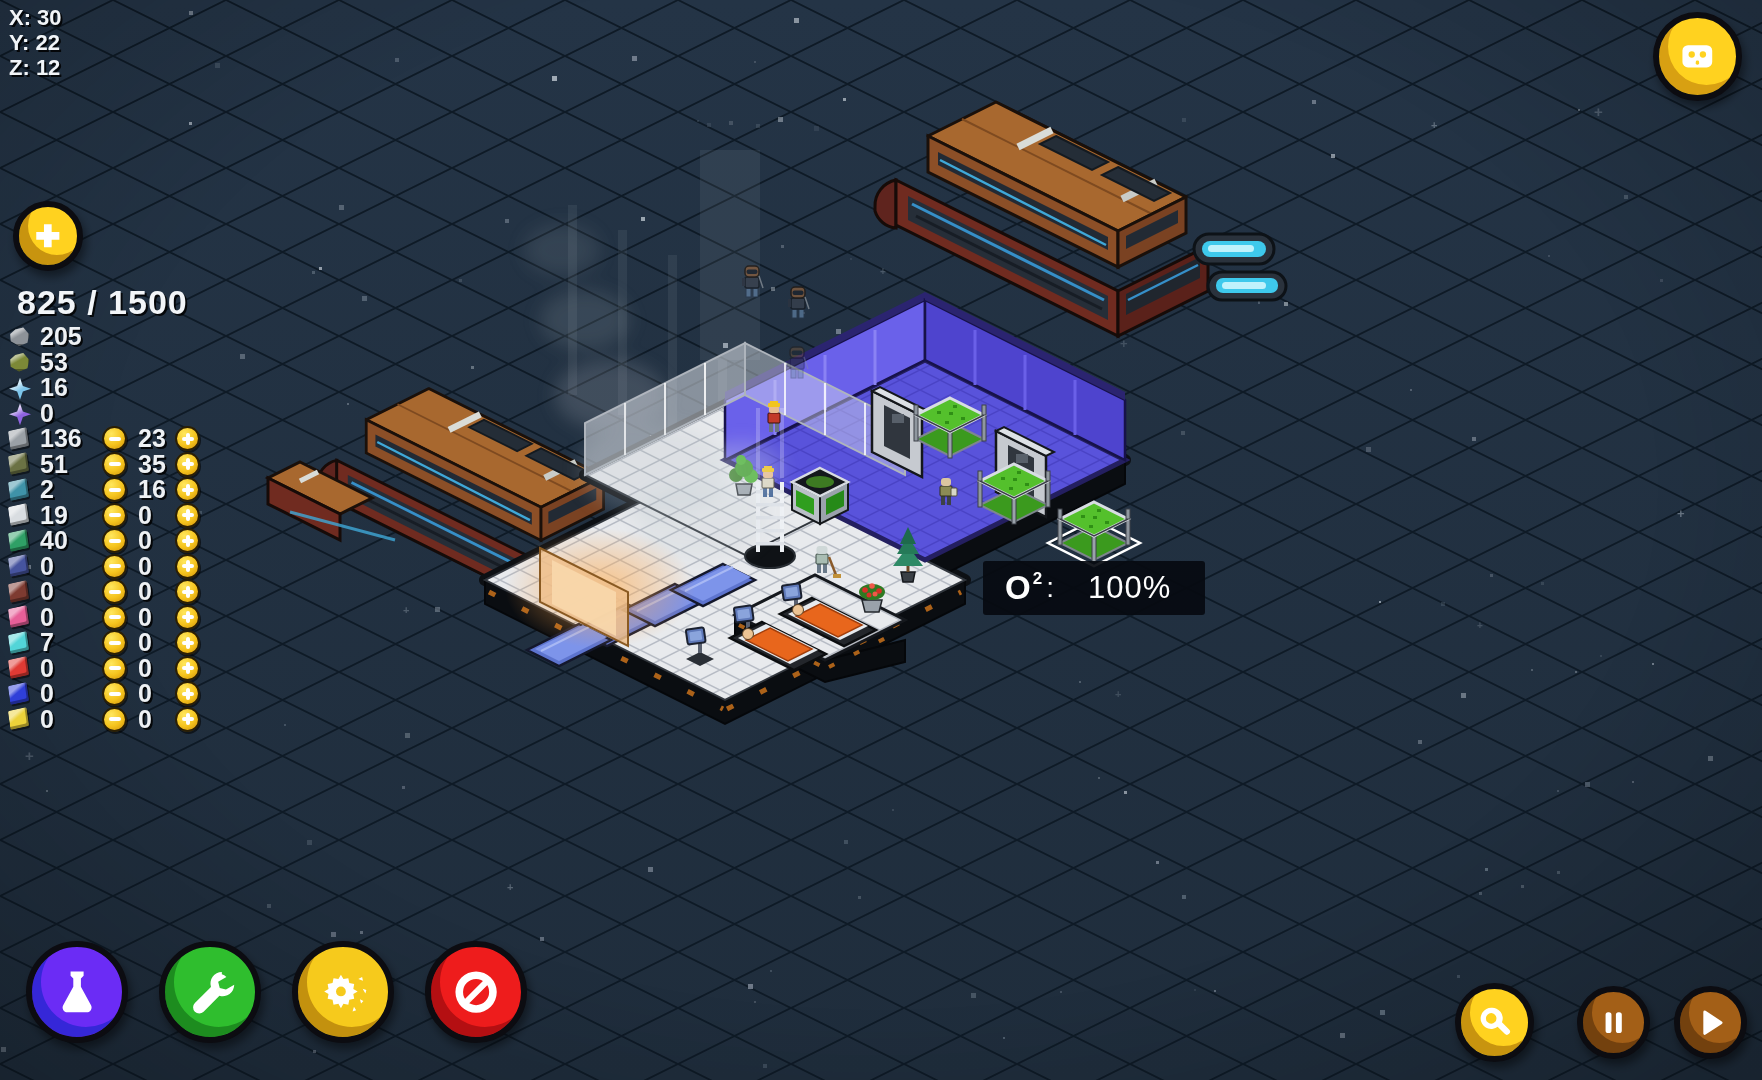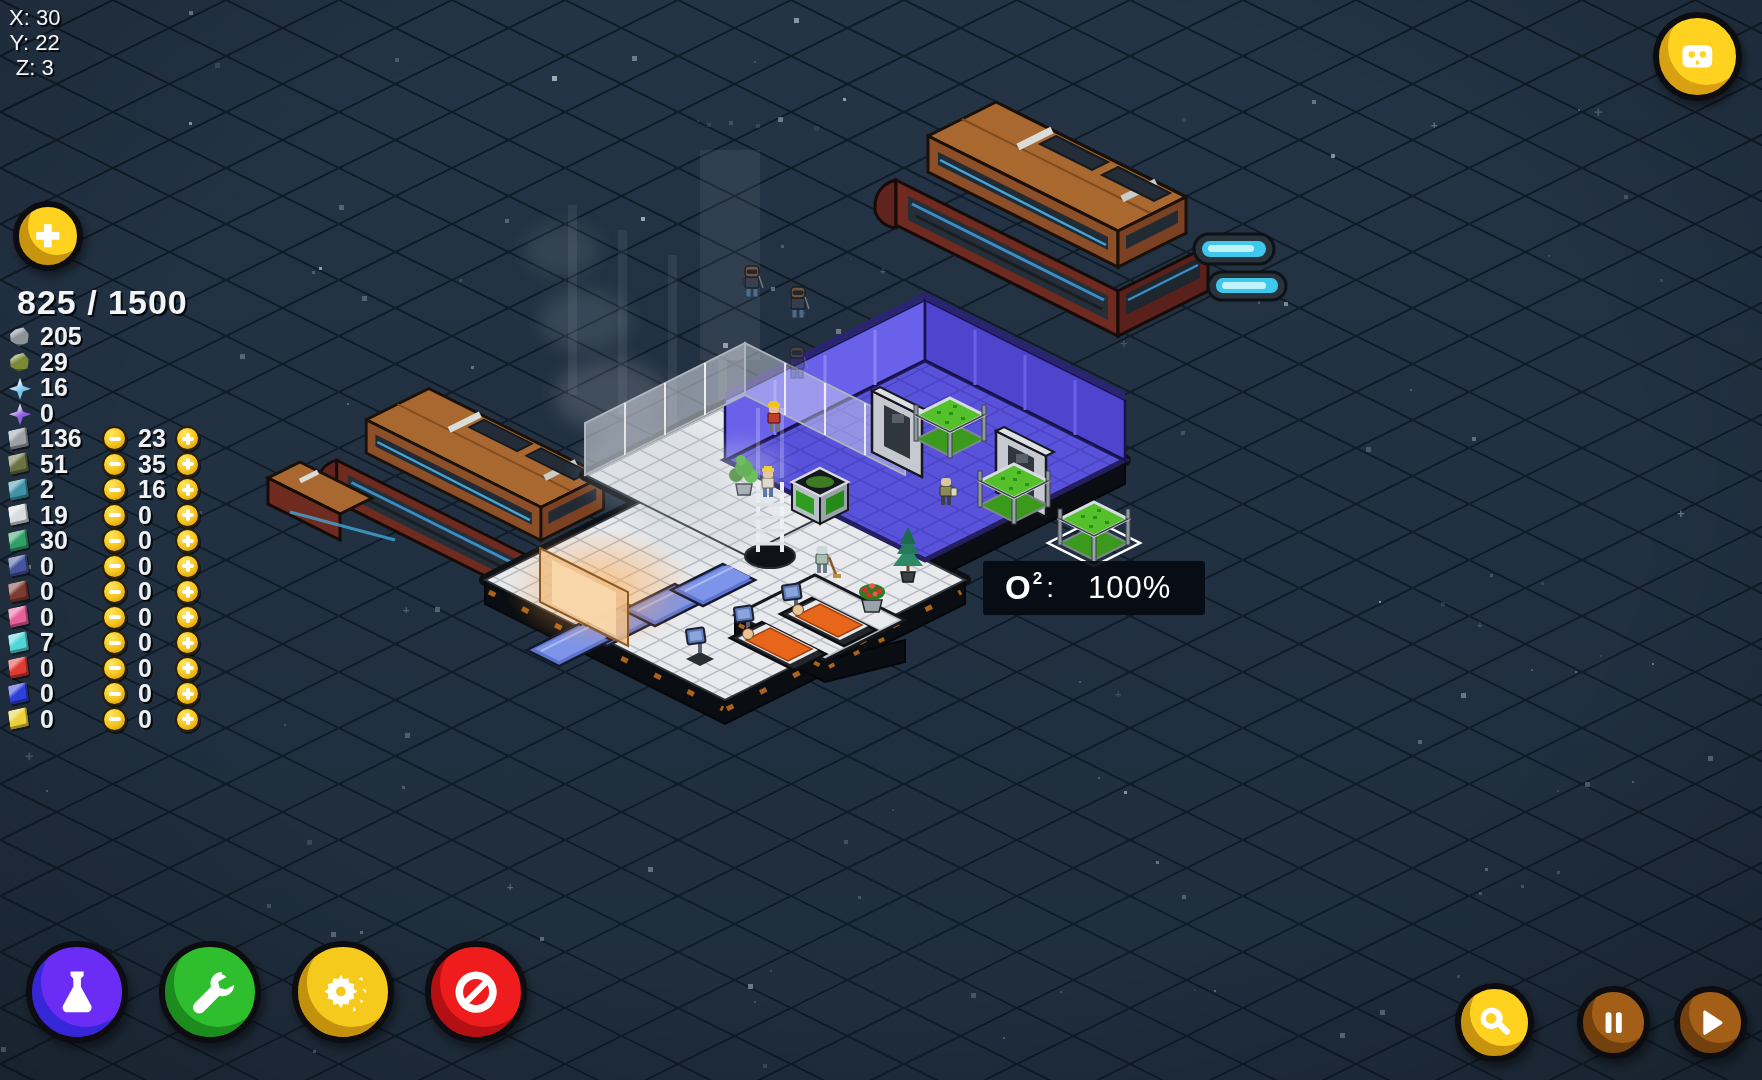--- a/index.html
+++ b/index.html
@@ -12,21 +12,21 @@
   #grid-layer{position:absolute;inset:0;z-index:0;}
   #stars{position:absolute;inset:0;z-index:1;pointer-events:none;}
   .star{position:absolute;}
   .star-plus{position:absolute;color:#9aa6b2;font-weight:700;}
   #scene-layer{position:absolute;inset:0;z-index:2;}
   #vignette{position:absolute;inset:0;z-index:3;pointer-events:none;
     background:radial-gradient(ellipse at 50% 45%, rgba(0,0,0,0) 62%, rgba(0,0,0,.22) 100%);}
 
   
   .hud-text{color:#f2f5f8;text-shadow:2px 2px 0 rgba(0,0,0,.85);}
-  #coords{position:absolute;left:9px;top:5px;z-index:5;font-size:22px;line-height:25px;font-weight:400;text-align:center;}
+  #coords{position:absolute;left:9px;top:5px;z-index:5;font-size:22px;line-height:25px;font-weight:700;}
   #storage{position:absolute;left:17px;top:283px;z-index:5;font-size:34px;font-weight:700;letter-spacing:1px;}
 
   
   #resources{position:absolute;left:8px;top:324px;z-index:5;}
   .res-row{display:flex;align-items:center;height:25.5px;}
   .res-icon{width:24px;height:22px;flex:0 0 24px;position:relative;}
   .res-icon .chip{position:absolute;left:1px;top:1px;width:19px;height:19px;border-radius:2px;
     transform:rotate(-12deg) skewX(-4deg);
     background:linear-gradient(150deg, rgba(255,255,255,.5) 0 28%, rgba(255,255,255,0) 45%), var(--c);
     box-shadow:inset -2px -3px 0 rgba(0,0,0,.35), 1px 2px 0 rgba(0,0,0,.5);}
@@ -513,21 +513,21 @@
   <use href="#spaceman" transform="translate(798,317)" opacity=".75"></use>
   <use href="#spaceman" transform="translate(797,377)" opacity=".38"></use>
 </svg>
 </div>
 
 <div id="vignette"></div>
 
 <div id="coords" class="hud-text">
   <div>X: 30</div>
   <div>Y: 22</div>
-  <div>Z: 3</div>
+  <div>Z: 12</div>
 </div>
 
 <div id="slot-crew">
     <div class="btn" style="--main: #ffd21f; --shade: #d8a012;">
       <svg viewBox="0 0 48 48">
         <use href="#i-robot-face"></use>
       </svg>
     </div>
   </div>
 <div id="slot-add">
@@ -546,21 +546,21 @@
         <span class="chip"></span>
       </span>
     <span class="res-count">205</span>
 
   </div>
 
   <div class="res-row">
     <span class="res-icon shape-rock" style="--c: #7c8937;">
         <span class="chip"></span>
       </span>
-    <span class="res-count">29</span>
+    <span class="res-count">53</span>
 
   </div>
 
   <div class="res-row">
     <span class="res-icon shape-crystal" style="--c: #7cc4ea;">
         <span class="chip"></span>
       </span>
     <span class="res-count">16</span>
 
   </div>
@@ -618,21 +618,21 @@
       <span class="coin minus"></span>
       <span class="res-price">0</span>
       <span class="coin plus"></span>
     </span>
   </div>
 
   <div class="res-row">
     <span class="res-icon" style="--c: #2fa066;">
         <span class="chip"></span>
       </span>
-    <span class="res-count">30</span>
+    <span class="res-count">40</span>
     <span class="trade">
       <span class="coin minus"></span>
       <span class="res-price">0</span>
       <span class="coin plus"></span>
     </span>
   </div>
 
   <div class="res-row">
     <span class="res-icon" style="--c: #46549e;">
         <span class="chip"></span>

